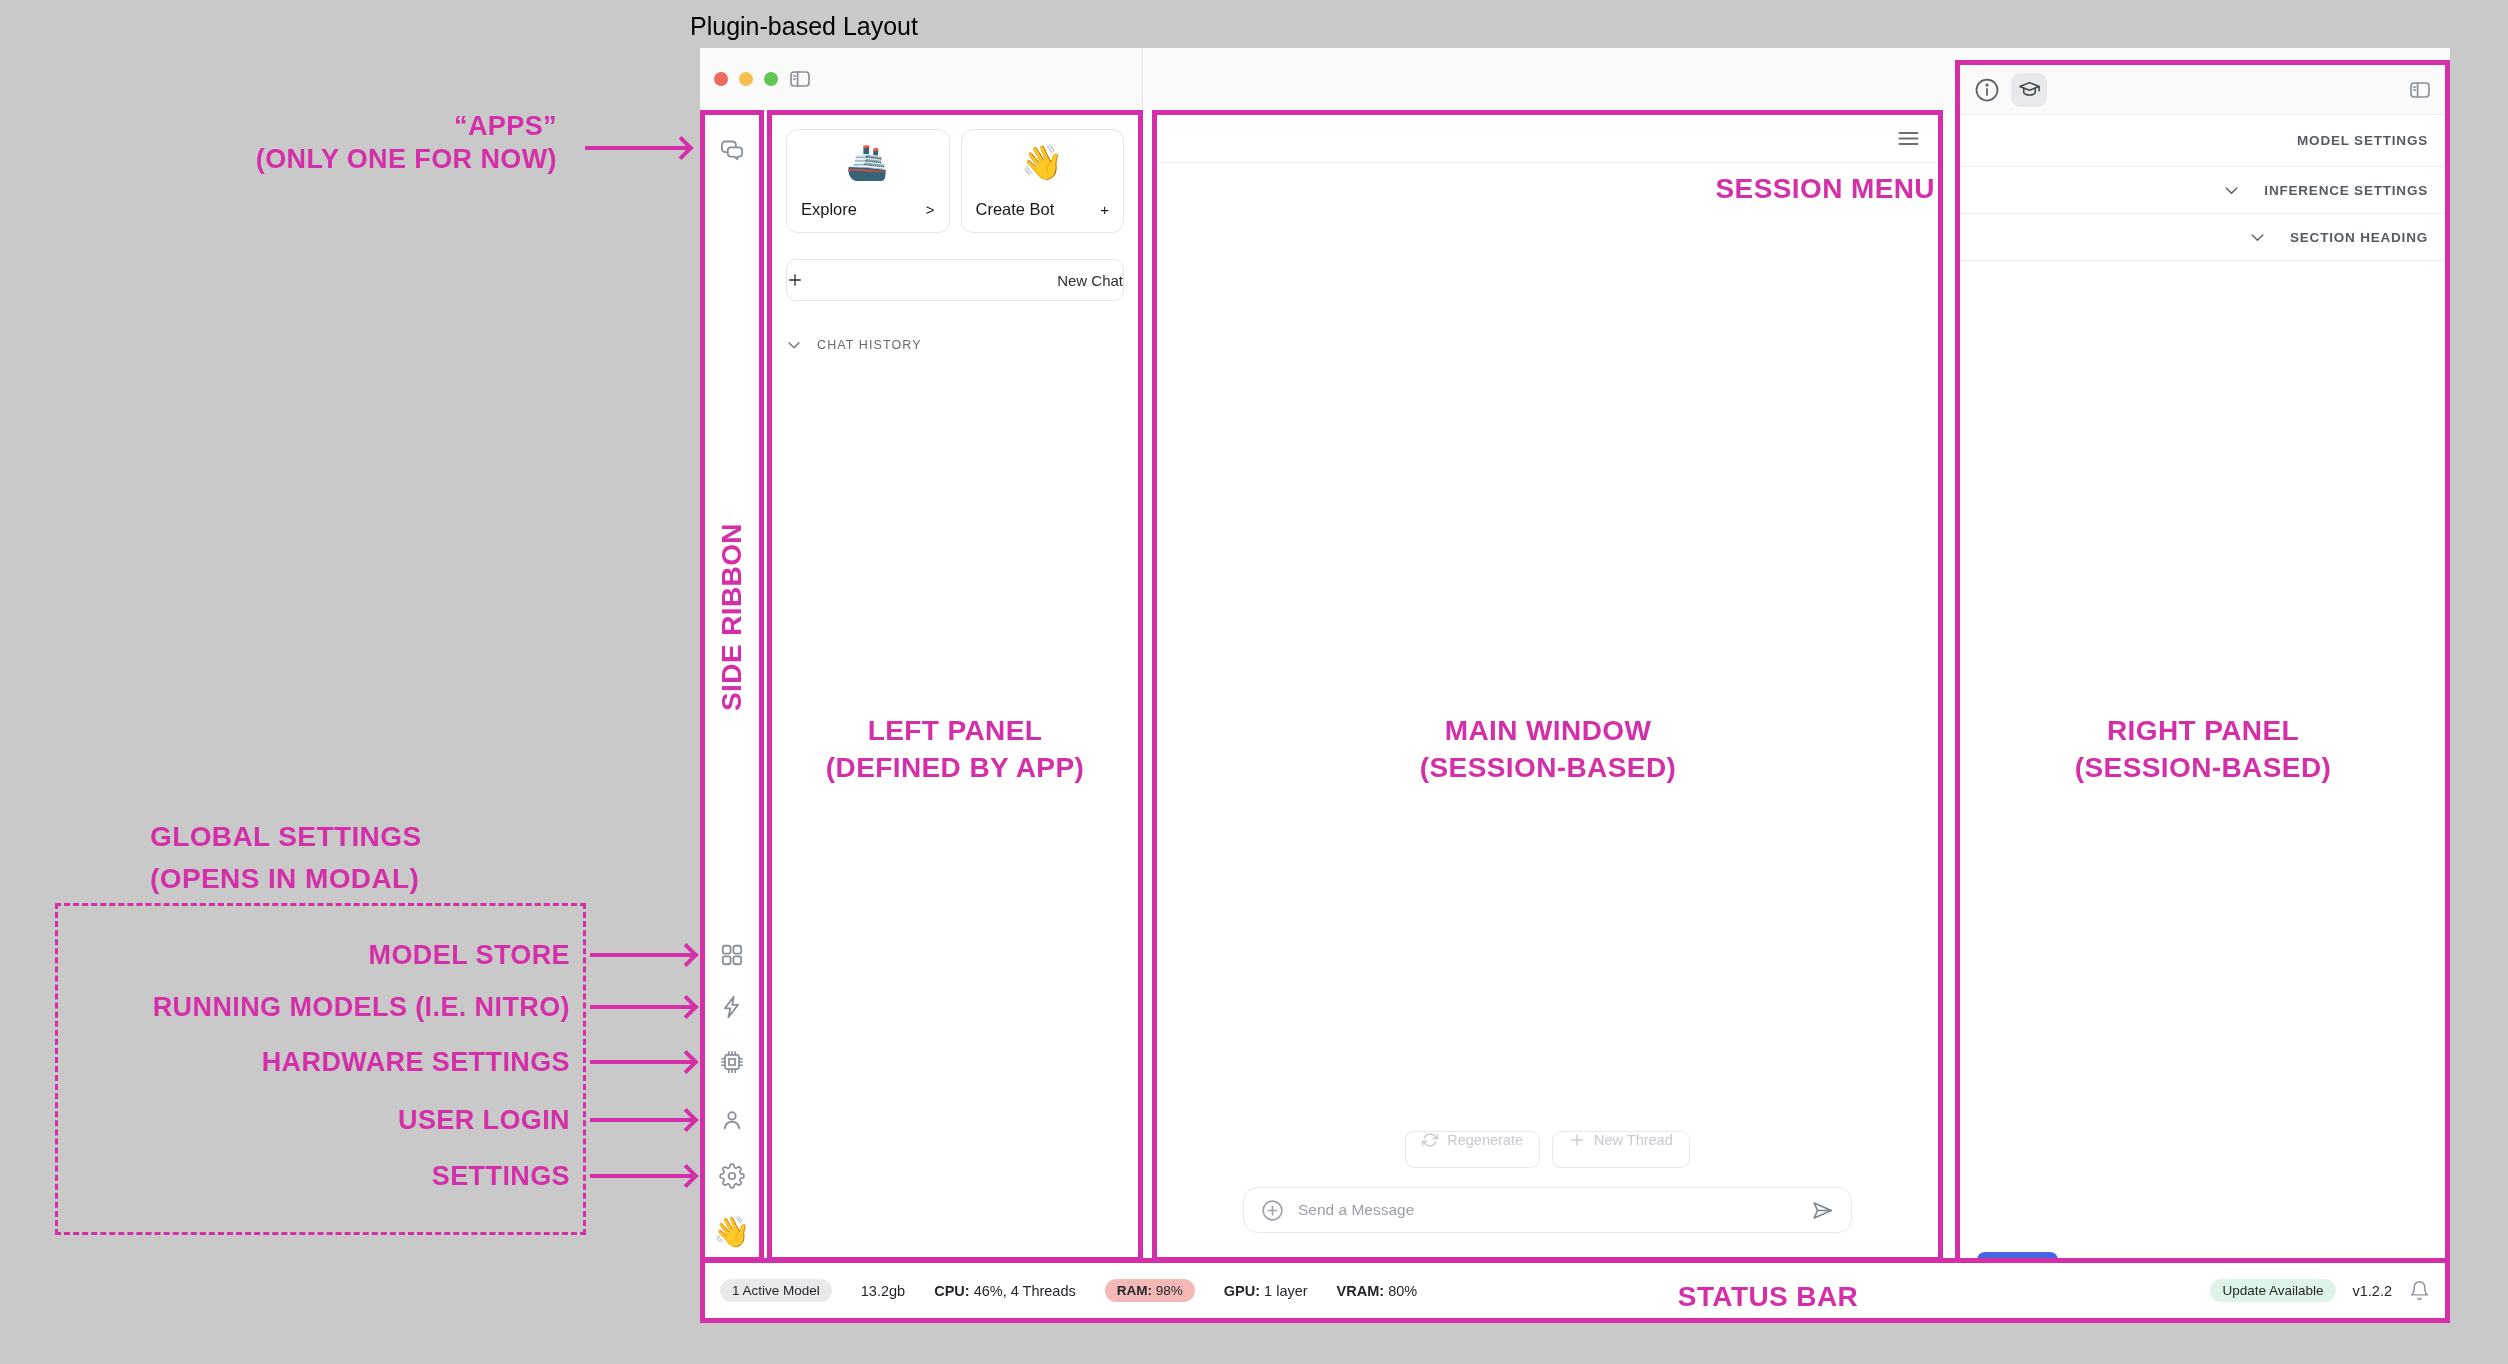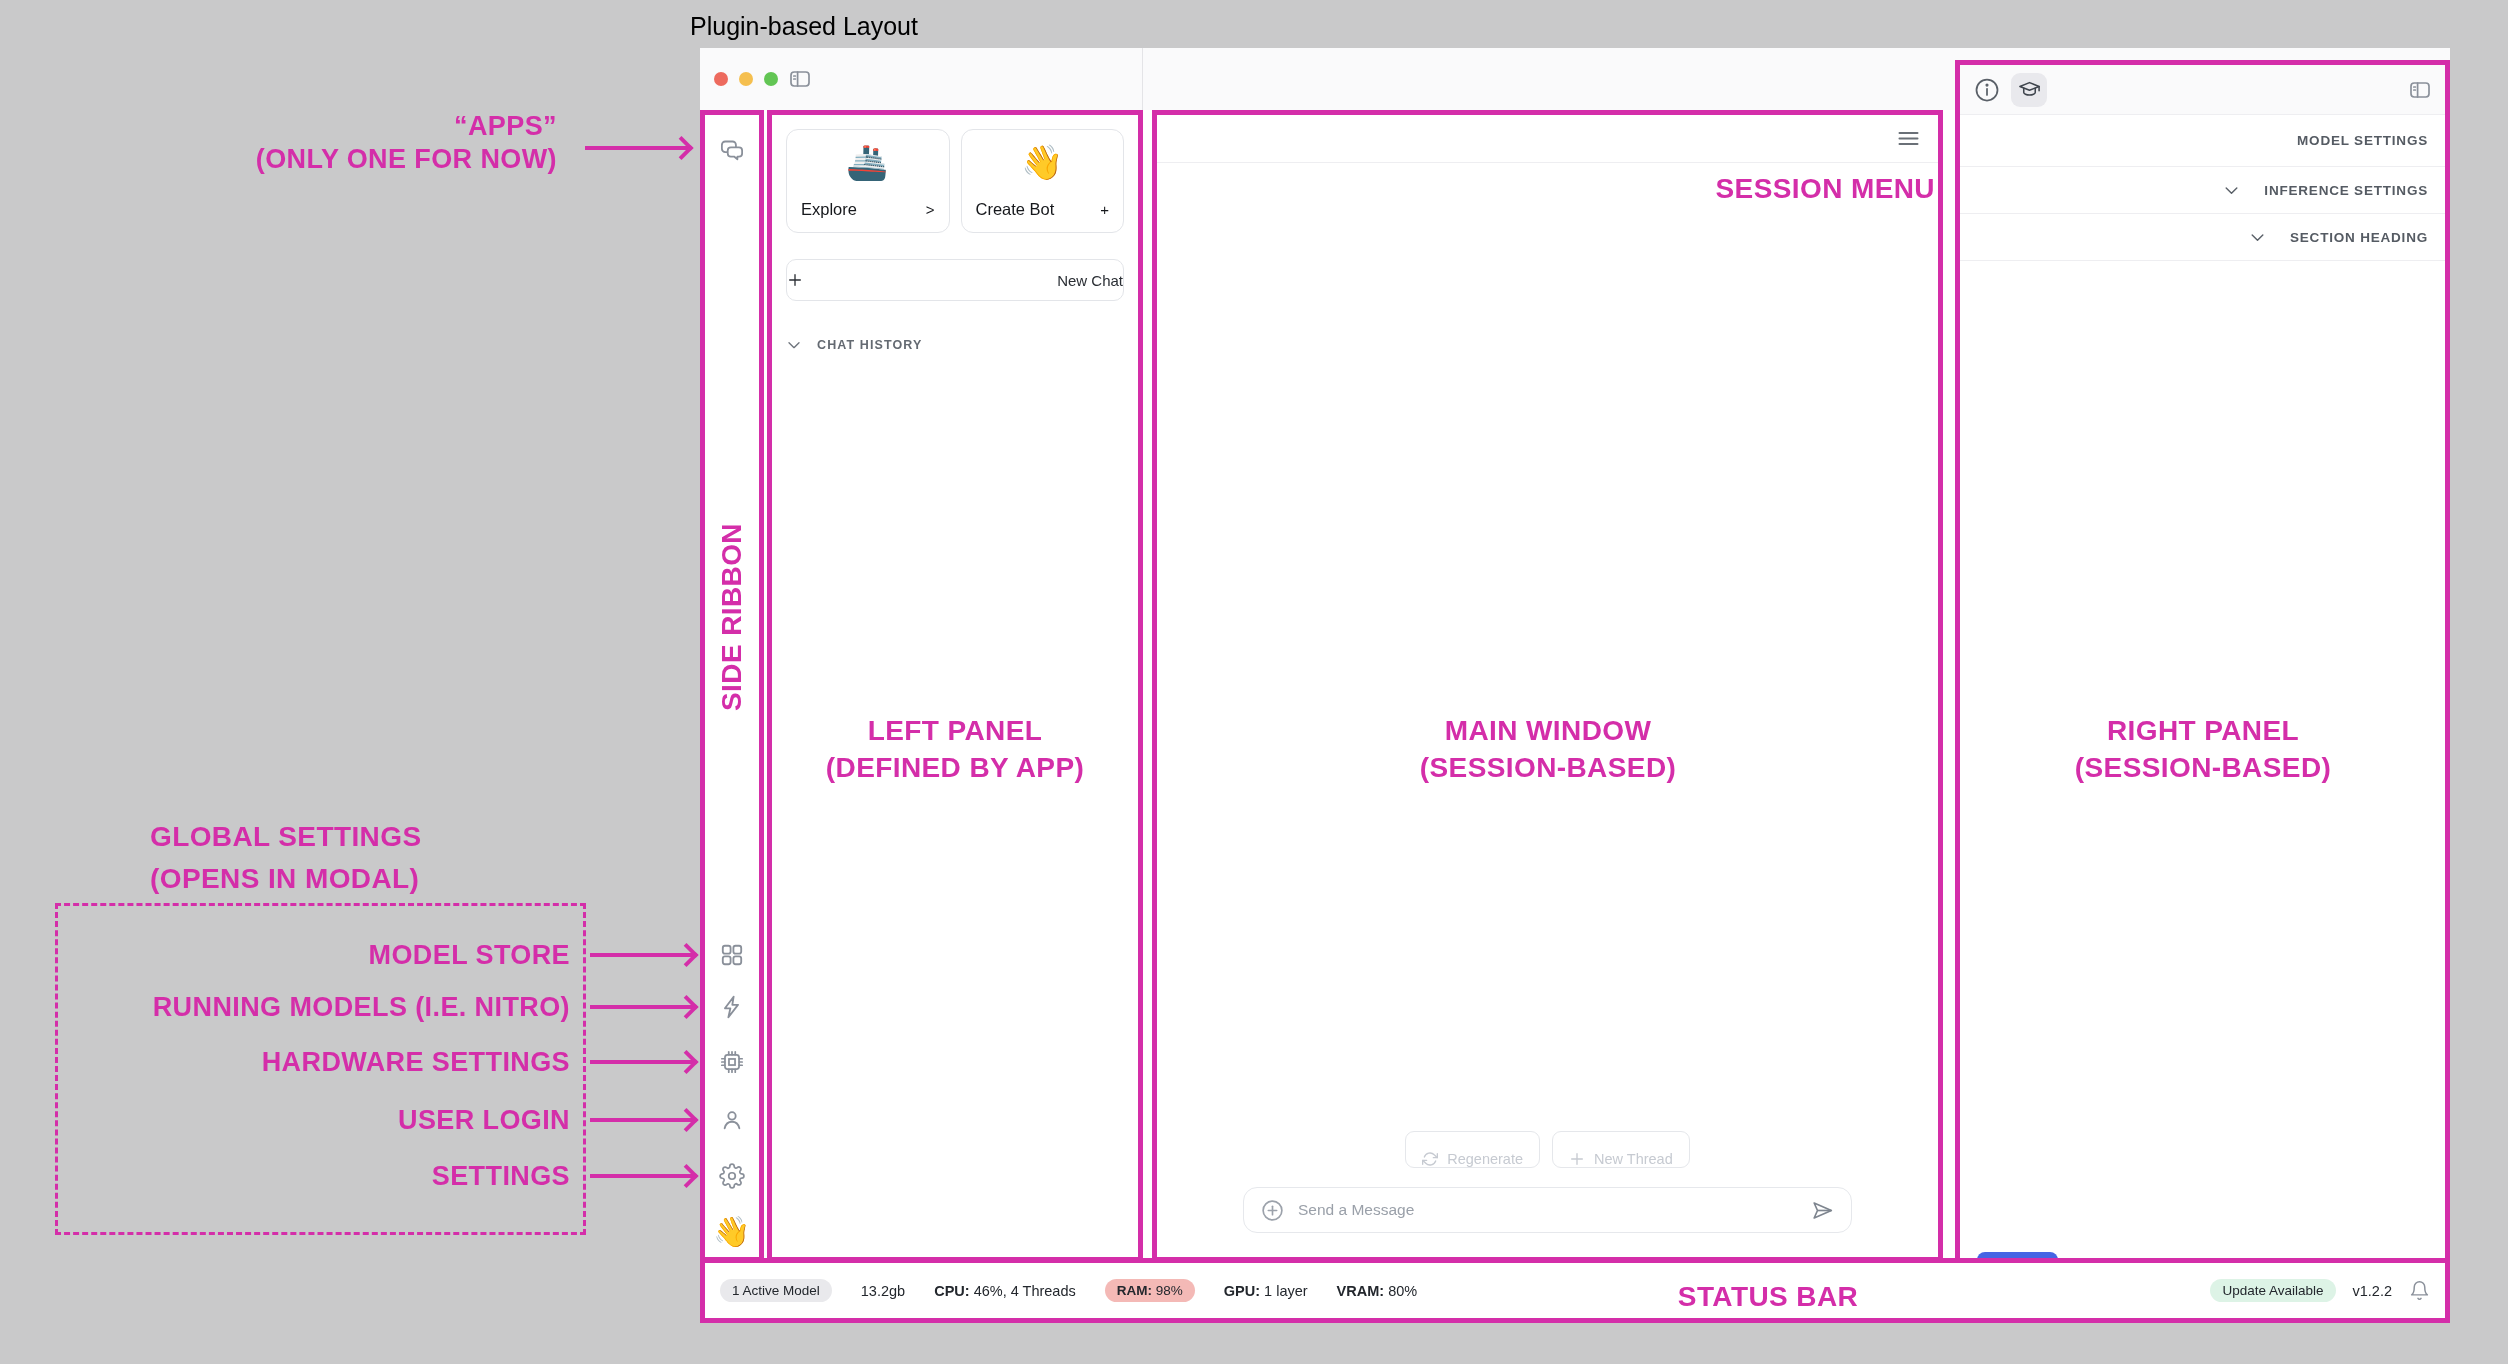--- a/index.html
+++ b/index.html
@@ -43,32 +43,32 @@
   .wave-big{font-size:30px;line-height:30px;}
 
   
   .cards{display:flex;gap:11px;}
   .card{flex:1;height:104px;border:1.5px solid #E3E5E9;border-radius:12px;background:#fff;padding:12px 14px 13px;display:flex;flex-direction:column;justify-content:space-between;cursor:pointer;}
   .card-emoji{font-size:34px;line-height:40px;text-align:center;}
   .card-row{display:flex;justify-content:space-between;align-items:center;font-size:16.5px;font-weight:500;color:#16181C;}
   .card-aff{font-size:15px;color:#16181C;}
   .new-chat{margin-top:26px;height:42px;width:100%;border:1.5px solid #E3E5E9;border-radius:10px;background:#fff;display:flex;align-items:center;justify-content:space-between;gap:24px;font-size:15px;color:#2A2E34;cursor:pointer;}
   .history-head{margin-top:36px;display:flex;align-items:center;gap:15px;color:#646A72;cursor:pointer;}
-  .history-head .label{font-size:12.5px;font-weight:700;letter-spacing:1.1px;}
+  .history-head .label{font-size:12.5px;font-weight:400;letter-spacing:1.1px;}
   .chat-item{margin-top:24px;cursor:pointer;border-bottom:1px solid #ECEDF0;padding-bottom:16px;}
   .chat-item .trow{display:flex;justify-content:space-between;align-items:baseline;}
   .chat-item .title{font-size:15.5px;font-weight:700;color:#14171B;}
   .chat-item .time{font-size:13.5px;color:#8A9099;}
   .chat-item .desc{margin-top:8px;font-size:13.5px;line-height:22px;color:#B9BEC6;}
 
   
   .main-header{height:48px;border-bottom:1px solid var(--hairline);display:flex;align-items:center;justify-content:flex-end;padding:0 16px;}
   .main-bottom{position:absolute;left:0;right:0;bottom:0;padding:0 86px 24px;}
   .ghost-row{display:flex;justify-content:center;gap:12px;margin-bottom:19px;}
-  .ghost-btn{height:37px;border:1.5px solid #E5E7EB;border-radius:9px;background:#fff;color:#C6CAD1;font-size:14.5px;display:flex;align-items:flex-end;gap:9px;padding:0 16px;cursor:pointer;}
+  .ghost-btn{height:37px;border:1.5px solid #E5E7EB;border-radius:9px;background:#fff;color:#C6CAD1;font-size:14.5px;display:flex;align-items:flex-start;gap:9px;padding:0 16px;cursor:pointer;}
   .msg-bar{height:46px;border:1.5px solid #E6E8EC;border-radius:14px;background:#fff;display:flex;align-items:center;padding:0 16px;gap:13px;}
   .msg-input{flex:1;border:none;outline:none;font-size:15.5px;color:#2A2E34;font-family:inherit;background:transparent;}
   .msg-input::placeholder{color:#9AA0A9;}
   .icon-btn{background:none;border:none;cursor:pointer;padding:0;}
 
   
   .rp-header{height:50px;border-bottom:1px solid var(--hairline);display:flex;align-items:center;padding:0 13px;gap:10px;background:#FAFAFB;}
   .rp-chip{width:36px;height:34px;border-radius:9px;background:#E9E9ED;display:flex;align-items:center;justify-content:center;cursor:pointer;}
   .rp-spacer{flex:1;}
   .rp-row{height:52px;border-bottom:1px solid var(--hairline);display:flex;align-items:center;padding:0 17px;font-size:13.5px;font-weight:700;letter-spacing:0.8px;color:#555B63;justify-content:flex-end;}

